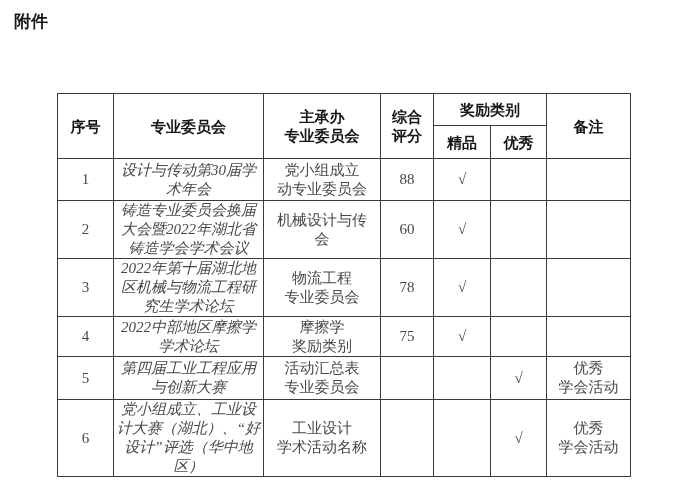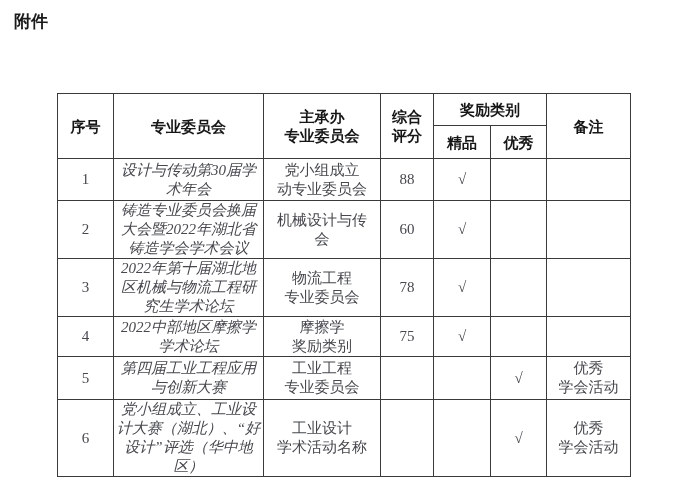--- a/index.html
+++ b/index.html
@@ -160,21 +160,21 @@
         <td class="organizer-cell">摩擦学
 奖励类别</td>
         <td class="score-cell">75</td>
         <td class="check-cell">√</td>
         <td class="check-cell"></td>
         <td class="remarks-cell"></td>
       </tr>
       <tr style="height:43px">
         <td class="index-cell">5</td>
         <td class="activity-cell">第四届工业工程应用与创新大赛</td>
-        <td class="organizer-cell">工业工程
+        <td class="organizer-cell">活动汇总表
 专业委员会</td>
         <td class="score-cell"></td>
         <td class="check-cell"></td>
         <td class="check-cell">√</td>
         <td class="remarks-cell">优秀
 学会活动</td>
       </tr>
       <tr style="height:70px">
         <td class="index-cell">6</td>
         <td class="activity-cell">党小组成立、工业设计大赛（湖北）、“好设计”评选（华中地区）</td>

